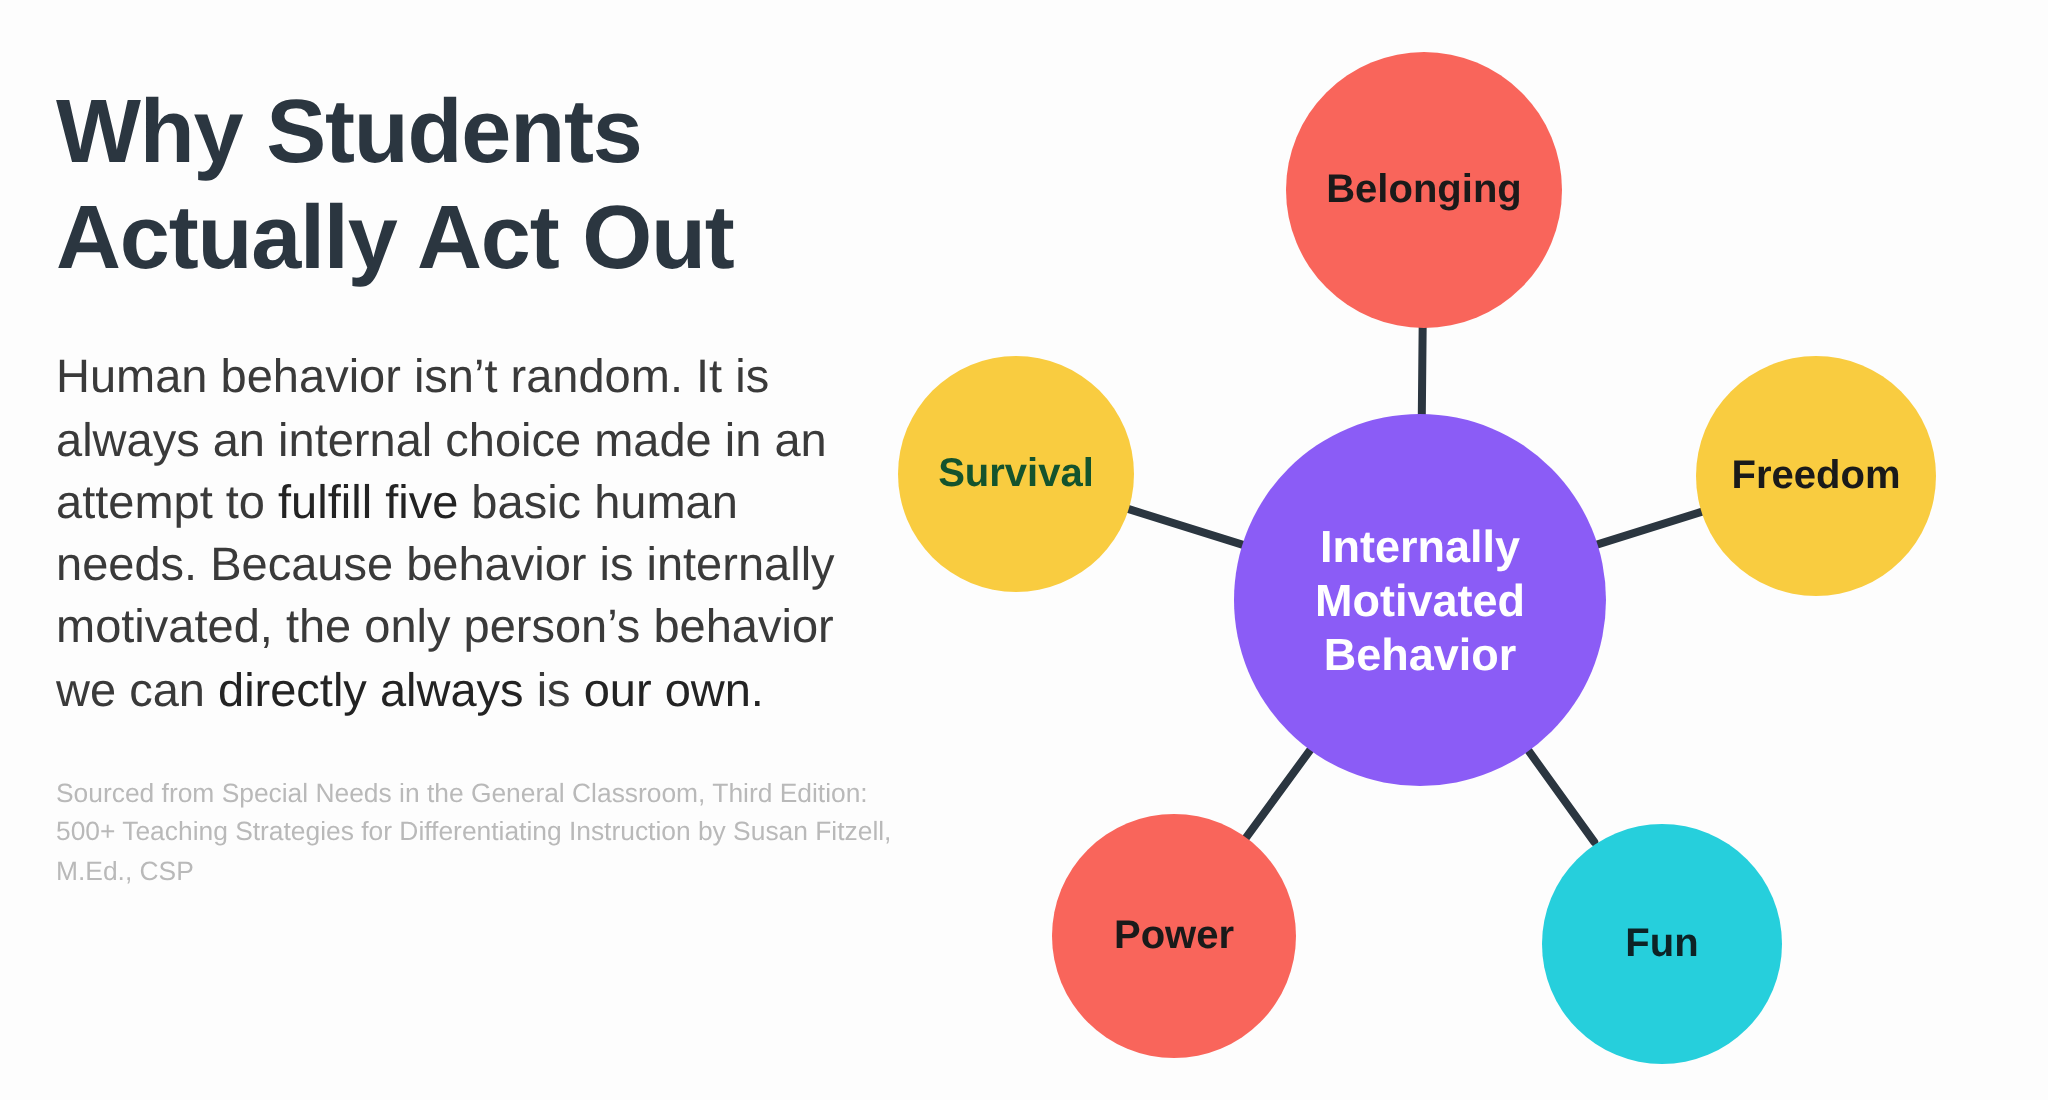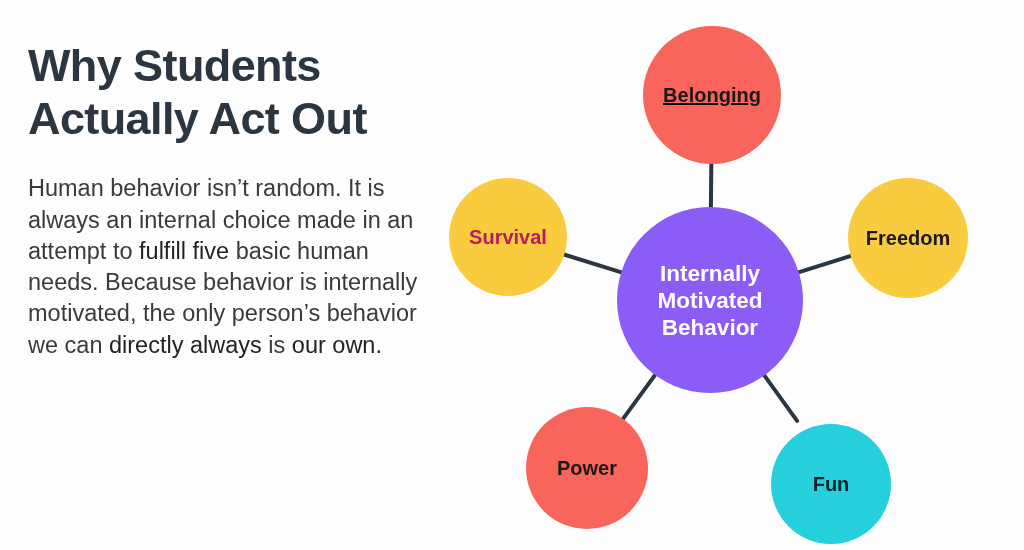--- a/index.html
+++ b/index.html
@@ -112,51 +112,52 @@
 
 <div id="canvas">
 
   <div class="left-col">
 
     <h1 class="headline">Why Students
 Actually Act Out</h1>
 
     <p class="body-copy"><span>Human behavior isn’t random. It is always an internal choice made in an attempt to </span><b>fulfill five</b><span> basic human needs. Because behavior is internally motivated, the only person’s behavior we can </span><b>directly always</b><span> is </span><b>our own.</b></p>
 
+    <p class="attribution">Sourced from Special Needs in the General Classroom, Third Edition: 500+ Teaching Strategies for Differentiating Instruction by Susan Fitzell, M.Ed., CSP</p>
   </div>
 
   <div class="diagram">
 
     <svg viewBox="0 0 584 550">
       <g id="spokes">
           <line x1="270.8877626297915" y1="209.00433044637154" x2="271.34637256927437" y2="161.99681164937482" stroke="#2b3640" stroke-width="4" stroke-linecap="round"></line>
           <line x1="183.12703103043282" y1="272.9059552223627" x2="122.41493660731132" y2="253.97099508049808" stroke="#2b3640" stroke-width="4" stroke-linecap="round"></line>
           <line x1="356.84205523331144" y1="272.8070332097712" x2="412.6501186425048" y2="255.33178103113485" stroke="#2b3640" stroke-width="4" stroke-linecap="round"></line>
           <line x1="216.24276460727623" y1="373.42451663396423" x2="181.85359217770002" y2="420.3950936109463" stroke="#2b3640" stroke-width="4" stroke-linecap="round"></line>
           <line x1="323.18330820426854" y1="373.8412874241084" x2="357.1029464192574" y2="420.93632230111774" stroke="#2b3640" stroke-width="4" stroke-linecap="round"></line>
         </g>
     </svg>
 
     <div id="nodes">
         <div class="node center" style="width: 186px; height: 186px; left: 177px; top: 207px; background: #8b5cf6;">
           <span class="node-label" style="color: rgb(255, 255, 255);">Internally
 Motivated
 Behavior</span>
         </div>
-        <div class="node satellite" style="width: 138px; height: 138px; left: 203px; top: 26px; background: rgb(249, 101, 91); text-decoration: underline;">
+        <div class="node satellite" style="width: 138px; height: 138px; left: 203px; top: 26px; background: rgb(249, 101, 91);">
           <span class="node-label" style="color: rgb(26, 26, 26);">Belonging</span>
         </div>
         <div class="node satellite" style="width: 118px; height: 118px; left: 9px; top: 178px; background: rgb(249, 204, 64);">
-          <span class="node-label" style="color: #be185d;">Survival</span>
+          <span class="node-label" style="color: #14532d;">Survival</span>
         </div>
         <div class="node satellite" style="width: 120px; height: 120px; left: 408px; top: 178px; background: rgb(249, 204, 64);">
           <span class="node-label" style="color: rgb(26, 26, 26);">Freedom</span>
         </div>
         <div class="node satellite" style="width: 122px; height: 122px; left: 86px; top: 407px; background: rgb(249, 101, 91);">
           <span class="node-label" style="color: rgb(26, 26, 26);">Power</span>
         </div>
-        <div class="node satellite" style="width: 120px; height: 120px; left: 331px; top: 424px; background: rgb(38, 207, 220);">
+        <div class="node satellite" style="width: 120px; height: 120px; left: 331px; top: 412px; background: rgb(38, 207, 220);">
           <span class="node-label" style="color: rgb(13, 35, 38);">Fun</span>
         </div>
       </div>
   </div>
 
 </div>
 
 </body></html>

